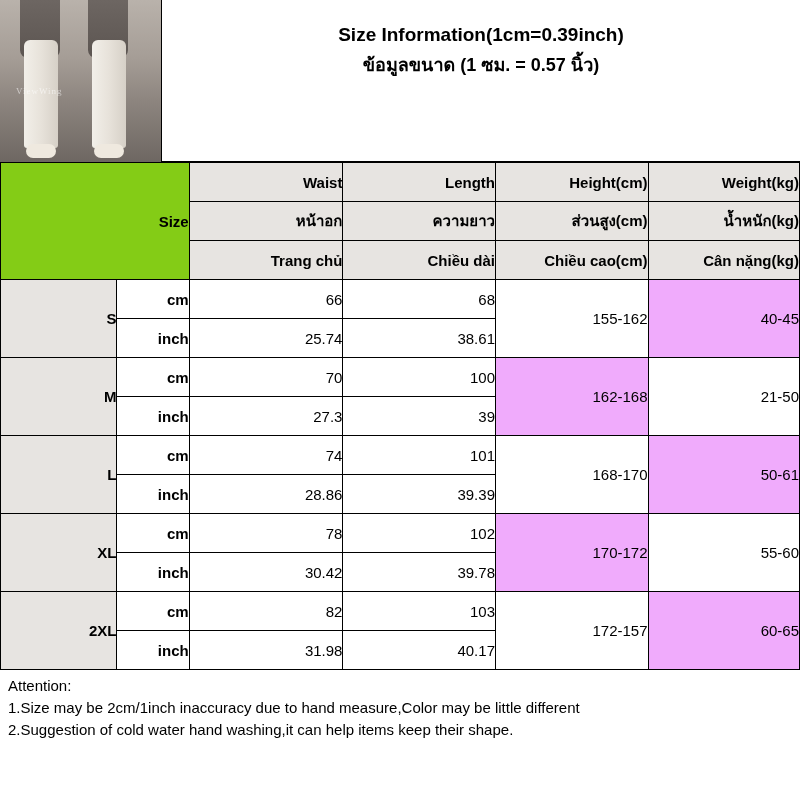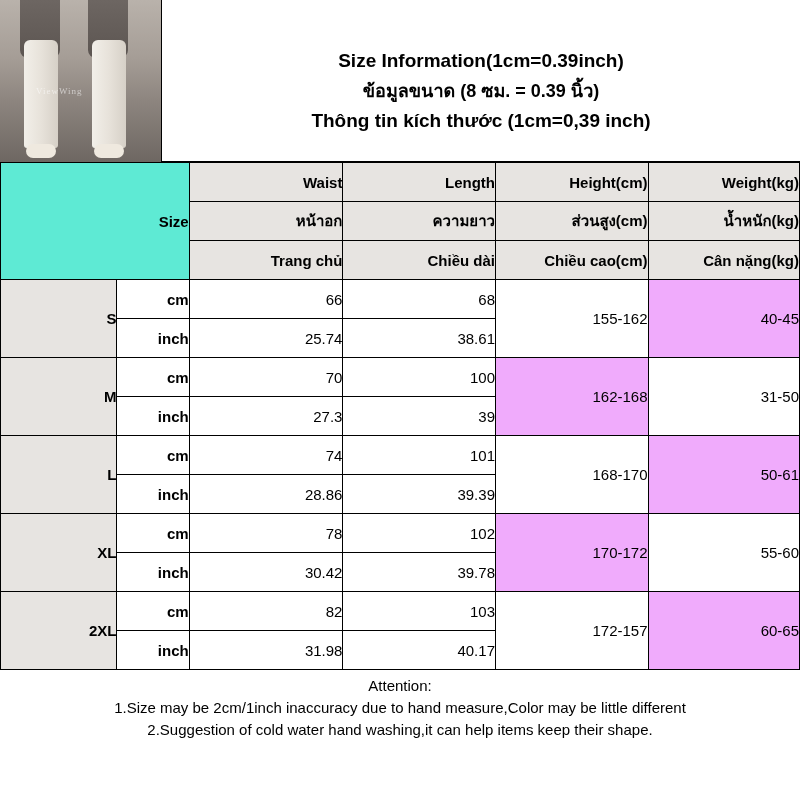--- a/index.html
+++ b/index.html
@@ -69,34 +69,34 @@
     position: absolute;
     bottom: 4px;
     width: 30px; height: 14px;
     background: #efe9df;
     border-radius: 8px;
   }
   .photo .shoe-l { left: 26px; }
   .photo .shoe-r { left: 94px; }
   .photo .wm {
     position: absolute;
-    left: 36px;
+    left: 16px;
     top: 86px;
     font-size: 9px;
     color: rgba(255,255,255,0.55);
     letter-spacing: 1px;
     font-family: "Liberation Serif", serif;
   }
 
   .titles {
     flex: 1 1 auto;
     display: flex;
     flex-direction: column;
     align-items: center;
-    justify-content: center;
+    justify-content: flex-start;
     background: #ffffff;
     padding-top: 20px;
     box-sizing: border-box;
   }
   .titles .t {
     font-weight: bold;
     font-size: 19px;
     line-height: 30px;
     text-align: center;
     white-space: nowrap;
@@ -125,58 +125,57 @@
   .col-wgt   { width: 130px; }
 
   .hdr { background: #e7e4e1; font-weight: bold; }
   .hdr td { font-weight: bold; font-size: 15px; }
   .sizecell {
     background: #e7e4e1;
     font-weight: bold;
     font-size: 17px;
   }
   .sizeword {
-    background: #5eead4;
+    background: #84cc16;
     font-weight: bold;
     font-size: 26px;
   }
   .unitcell { font-weight: bold; font-size: 14px; }
   .val { font-size: 16px; }
   .shade { background: #f0abfc; }
 
   
   .attention {
     padding: 5px 8px 0 8px;
     font-size: 15px;
     line-height: 22px;
     box-sizing: border-box;
   }
-  .attention div { white-space: nowrap; text-align: center; }
+  .attention div { white-space: nowrap; }
 </style>
 </head>
 <body>
 
 <div class="page">
 
   <div class="top">
     <div class="photo">
       <div class="bg"></div>
       <div class="torso-l"></div>
       <div class="torso-r"></div>
       <div class="pants-l"></div>
       <div class="pants-r"></div>
       <div class="shoe-l"></div>
       <div class="shoe-r"></div>
       <div class="wm">ViewWing</div>
     </div>
 
     <div class="titles">
       <div class="t">Size Information(1cm=0.39inch)</div>
-      <div class="t thai">ข้อมูลขนาด (8 ซม. = 0.39 นิ้ว)</div>
-      <div class="t">Thông tin kích thước (1cm=0,39 inch)</div>
+      <div class="t thai">ข้อมูลขนาด (1 ซม. = 0.57 นิ้ว)</div>
     </div>
   </div>
 
   <table class="size-table">
     <colgroup>
       <col class="col-size">
       <col class="col-unit">
       <col class="col-waist">
       <col class="col-len">
       <col class="col-hgt">
@@ -219,21 +218,21 @@
         <td class="val">25.74</td>
         <td class="val">38.61</td>
       </tr>
 
       <tr>
         <td class="sizecell" rowspan="2">M</td>
         <td class="unitcell">cm</td>
         <td class="val">70</td>
         <td class="val">100</td>
         <td class="val shade" rowspan="2">162-168</td>
-        <td class="val" rowspan="2">31-50</td>
+        <td class="val" rowspan="2">21-50</td>
       </tr>
       <tr>
         <td class="unitcell">inch</td>
         <td class="val">27.3</td>
         <td class="val">39</td>
       </tr>
 
       <tr>
         <td class="sizecell" rowspan="2">L</td>
         <td class="unitcell">cm</td>

